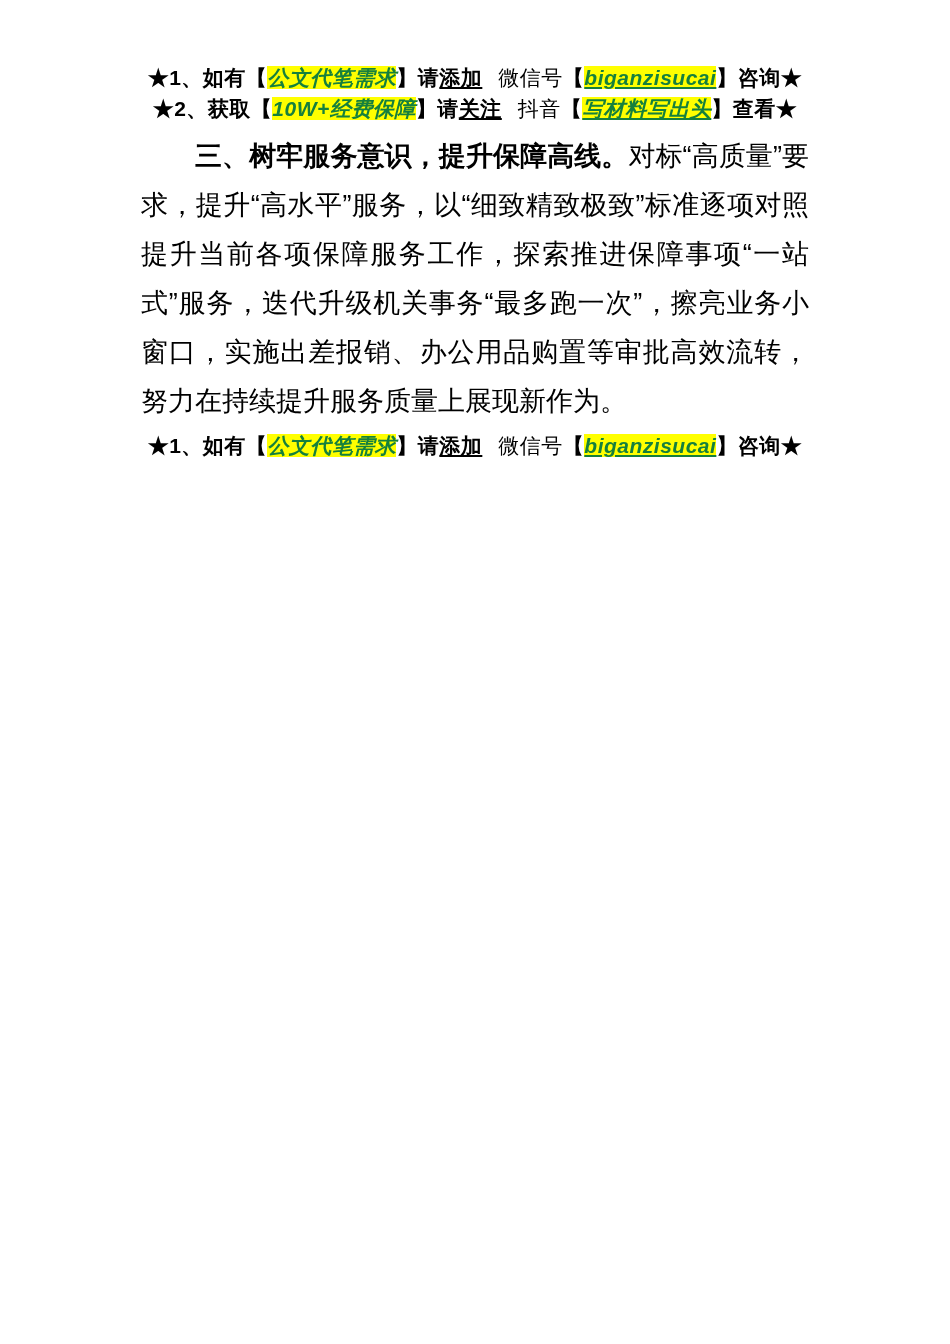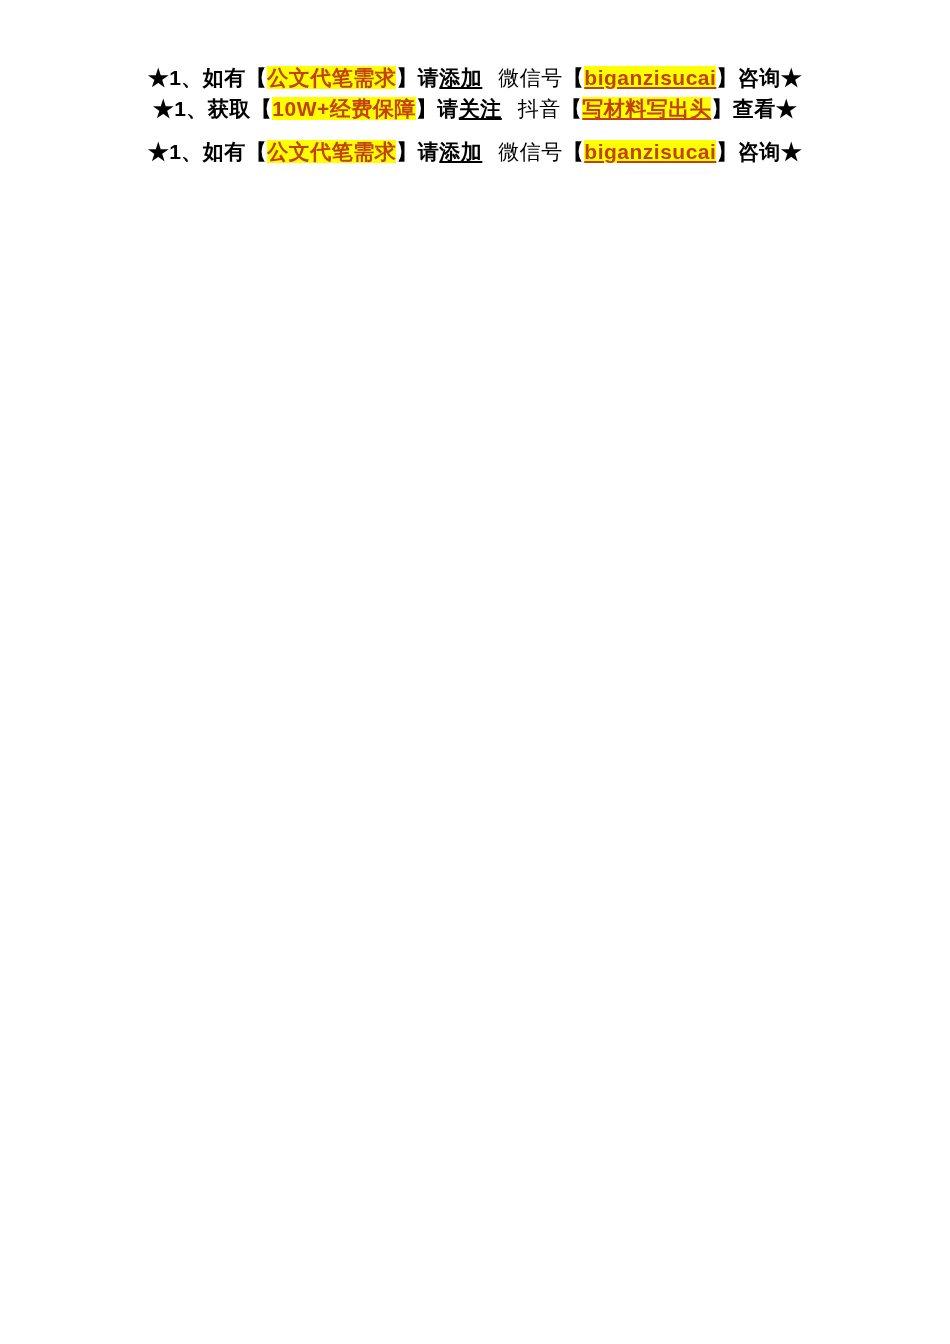--- a/index.html
+++ b/index.html
@@ -17,43 +17,44 @@
     text-align: center;
     font-size: 21px;
     font-weight: bold;
     line-height: 31px;
     letter-spacing: 0.5px;
   }
   .promo-header { padding-top: 62px; }
   .promo-footer { padding-top: 4px; }
   .seg { white-space: pre-wrap; }
   .seg.r { font-weight: normal; margin-left: 16px; }
-  .seg.hl { color: #c2410c; background: #ffff00; }
+  .seg.hl { color: #15803d; background: #ffff00; font-style: italic; }
   .seg.u { text-decoration: underline; }
   .doc-body {
     width: 668px;
     margin: 8px auto 0 auto;
     font-size: 27px;
     line-height: 49px;
     text-align: justify;
   }
   .para { margin: 0; padding: 0; text-indent: 2em; }
   .para-heading { font-weight: bold; }
 </style>
 </head>
 <body>
 
 <div class="page">
 
   <div class="promo promo-header">
     <div class="promo-line"><span class="seg b">★1、如有【</span><span class="seg hl">公文代笔需求</span><span class="seg b">】请</span><span class="seg b u">添加</span><span class="seg r">微信号</span><span class="seg b">【</span><span class="seg hl u">biganzisucai</span><span class="seg b">】咨询★</span></div>
-    <div class="promo-line"><span class="seg b">★1、获取【</span><span class="seg hl">10W+经费保障</span><span class="seg b">】请</span><span class="seg b u">关注</span><span class="seg r">抖音</span><span class="seg b">【</span><span class="seg hl u">写材料写出头</span><span class="seg b">】查看★</span></div>
+    <div class="promo-line"><span class="seg b">★2、获取【</span><span class="seg hl">10W+经费保障</span><span class="seg b">】请</span><span class="seg b u">关注</span><span class="seg r">抖音</span><span class="seg b">【</span><span class="seg hl u">写材料写出头</span><span class="seg b">】查看★</span></div>
   </div>
 
   <div class="doc-body">
+    <p class="para"><span class="para-heading">三、树牢服务意识，提升保障高线。</span><span class="para-text">对标“高质量”要求，提升“高水平”服务，以“细致精致极致”标准逐项对照提升当前各项保障服务工作，探索推进保障事项“一站式”服务，迭代升级机关事务“最多跑一次”，擦亮业务小窗口，实施出差报销、办公用品购置等审批高效流转，努力在持续提升服务质量上展现新作为。</span></p>
   </div>
 
   <div class="promo promo-footer">
     <div class="promo-line"><span class="seg b">★1、如有【</span><span class="seg hl">公文代笔需求</span><span class="seg b">】请</span><span class="seg b u">添加</span><span class="seg r">微信号</span><span class="seg b">【</span><span class="seg hl u">biganzisucai</span><span class="seg b">】咨询★</span></div>
     <div class="promo-line"></div>
   </div>
 
 </div>
 
 </body></html>

